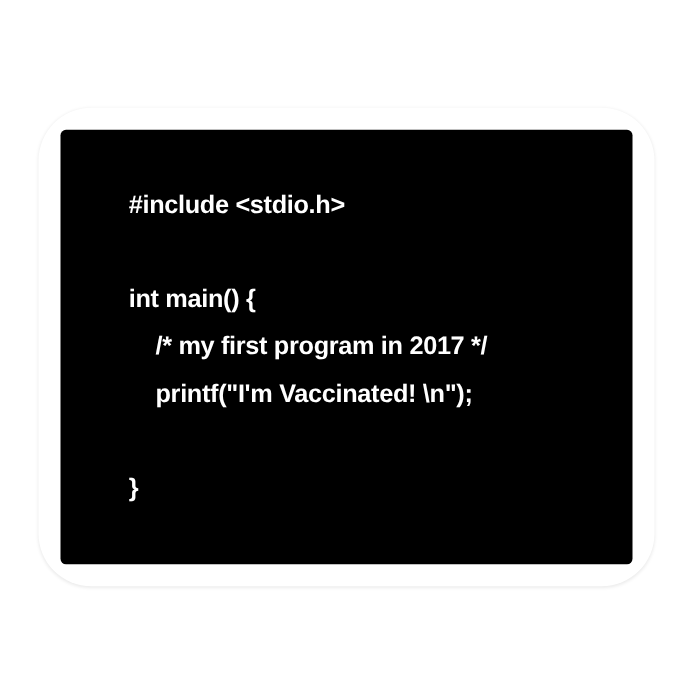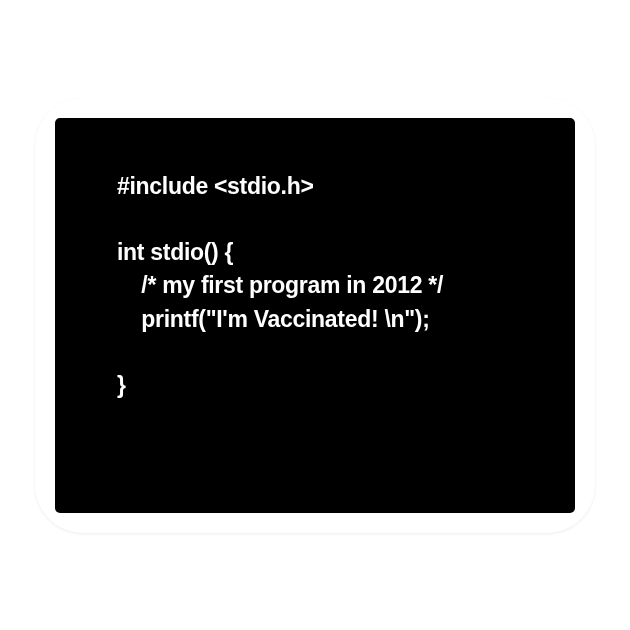--- a/index.html
+++ b/index.html
@@ -24,21 +24,21 @@
       box-shadow: 0 1px 3px rgba(0,0,0,0.08);
     }
     .code-panel {
       width: 100%;
       height: 100%;
       background: #000000;
       border-radius: 5px;
       padding: 52px 42px 52px 62px;
       display: flex;
       flex-direction: column;
-      justify-content: flex-start;
+      justify-content: space-between;
     }
     .code-line {
       color: #ffffff;
       font-family: Arial, Helvetica, sans-serif;
       font-weight: bold;
       font-size: 23px;
       line-height: 1.45;
       white-space: pre;
       letter-spacing: -0.3px;
     }
@@ -46,19 +46,19 @@
       height: 33px;
     }
   </style>
 </head>
 <body>
 
 <div class="sticker-container">
   <div class="code-panel">
     <div class="code-line">#include &lt;stdio.h&gt;</div>
     <div class="blank-line"></div>
-    <div class="code-line">int stdio() {</div>
-    <div class="code-line">    /* my first program in 2012 */</div>
+    <div class="code-line">int main() {</div>
+    <div class="code-line">    /* my first program in 2017 */</div>
     <div class="code-line">    printf("I'm Vaccinated! \n");</div>
     <div class="blank-line"></div>
     <div class="code-line">}</div>
   </div>
 </div>
 
 </body></html>

